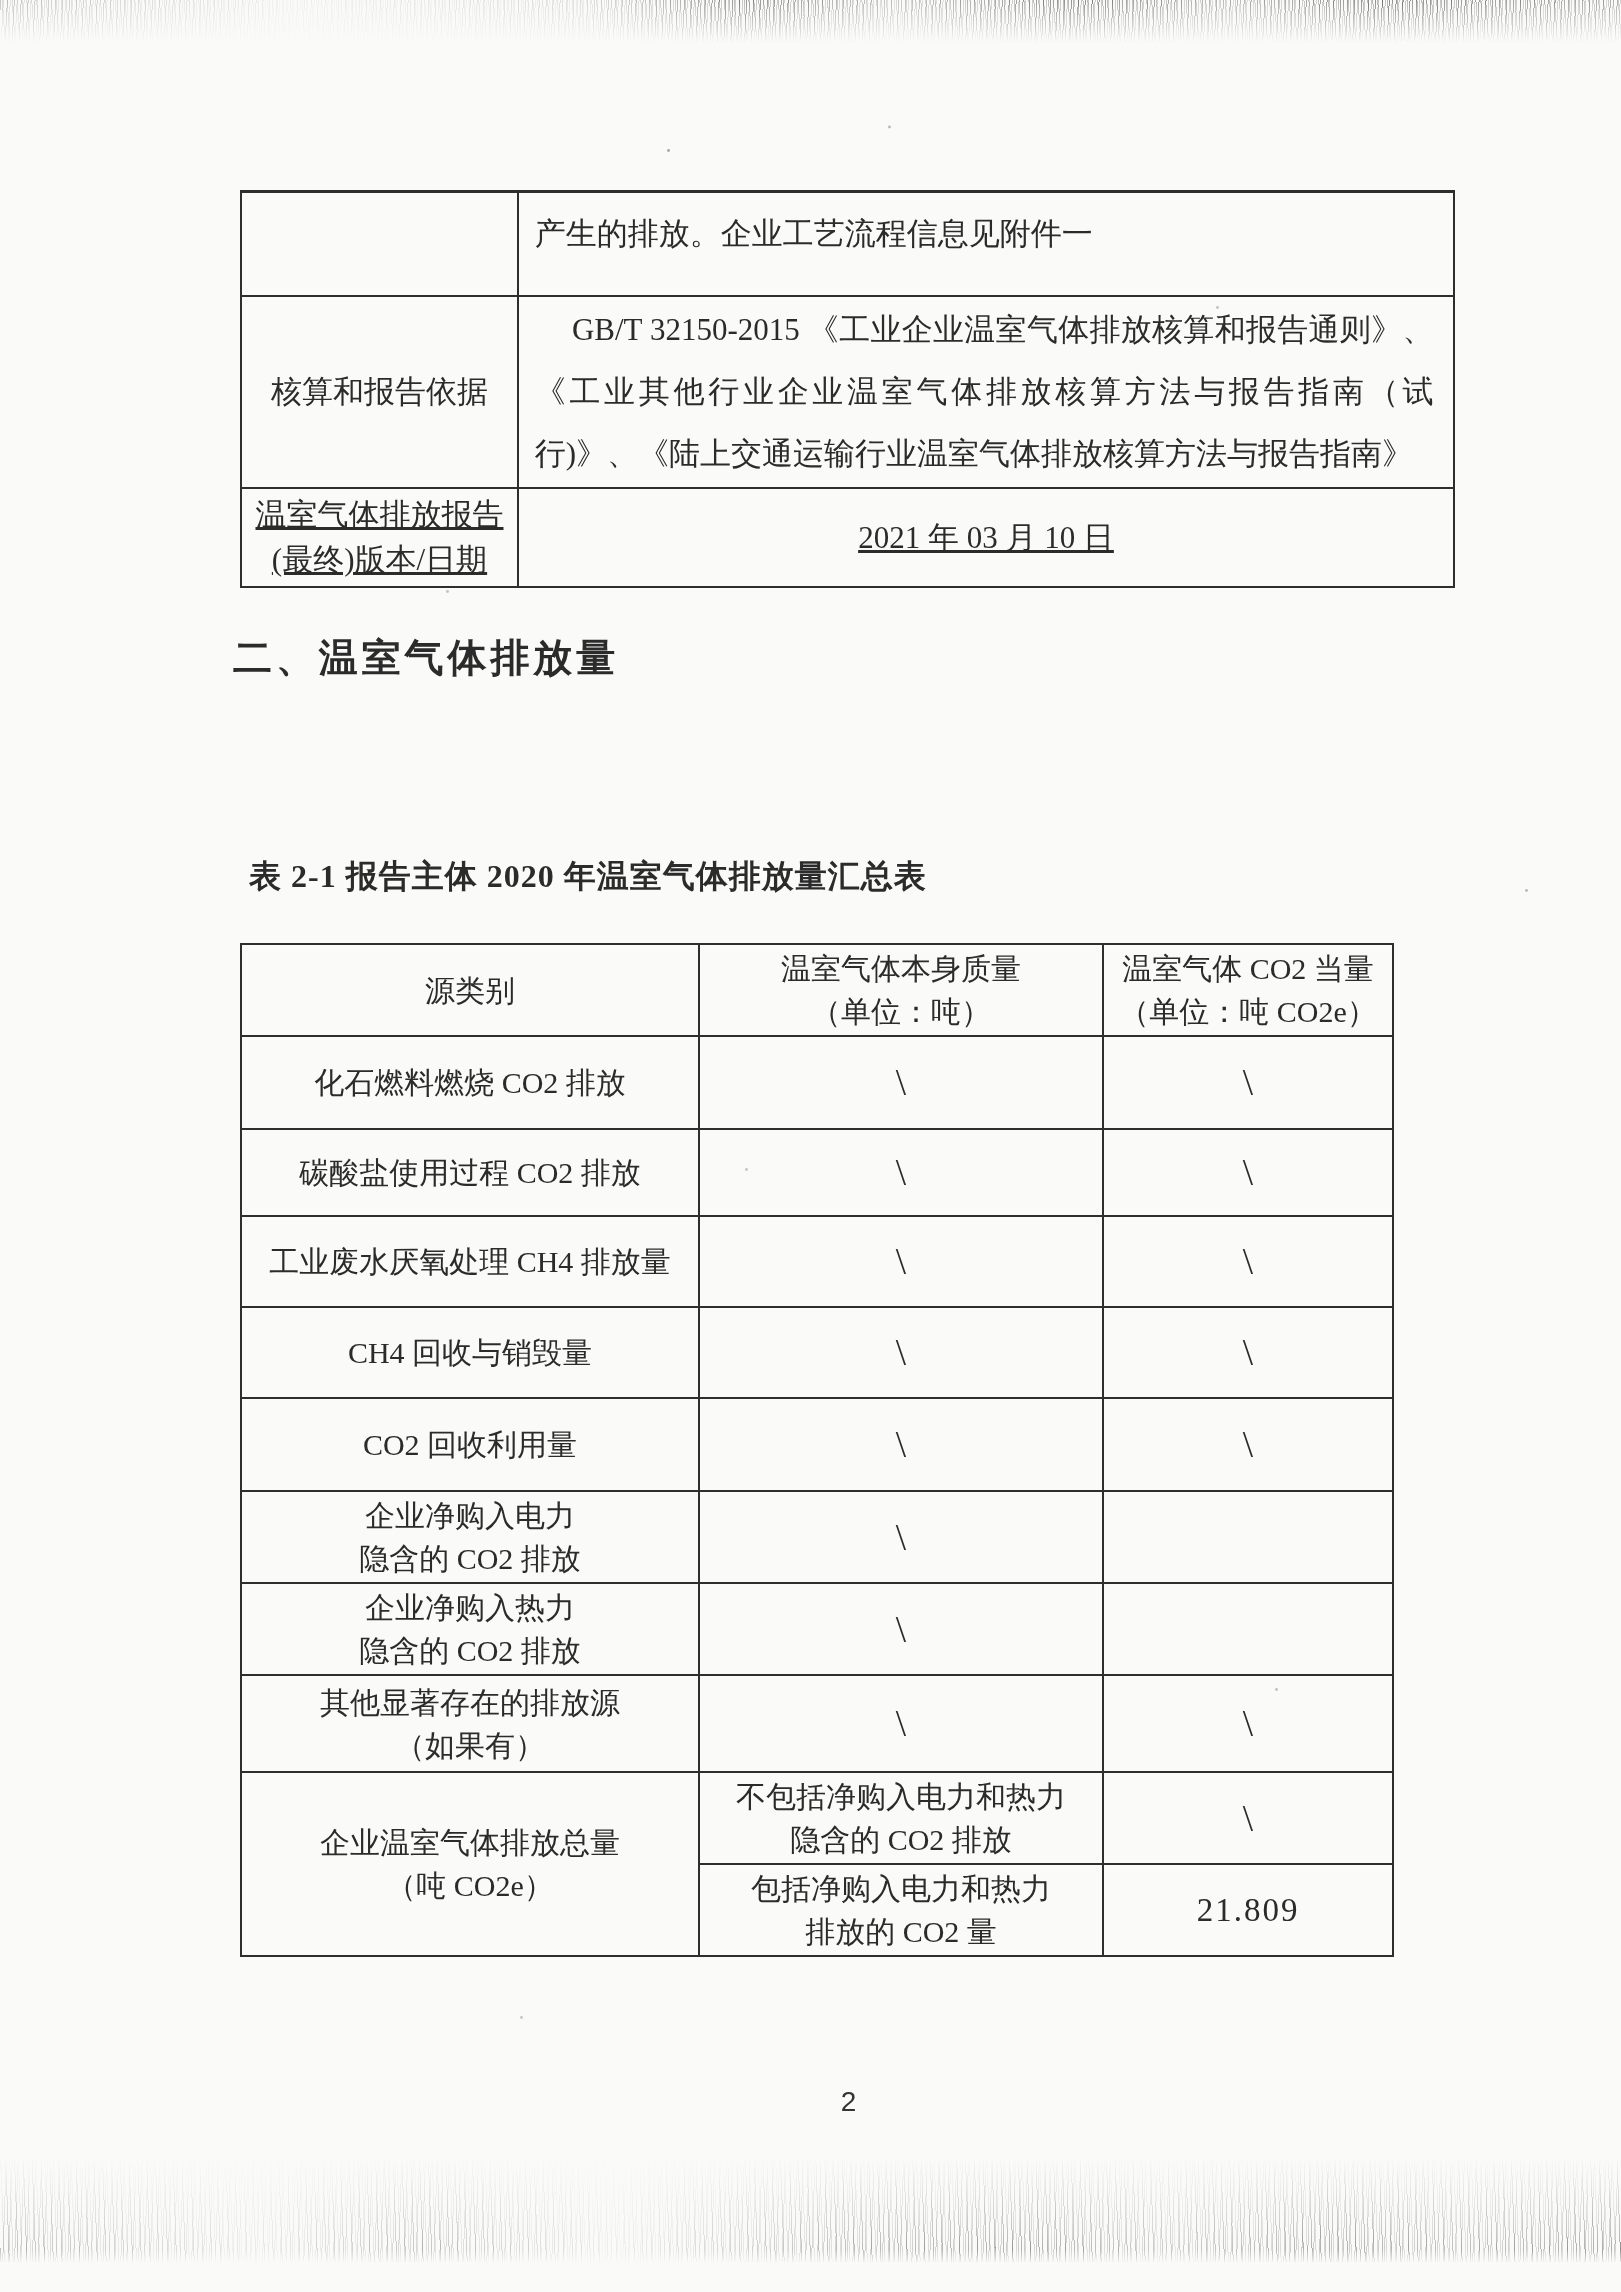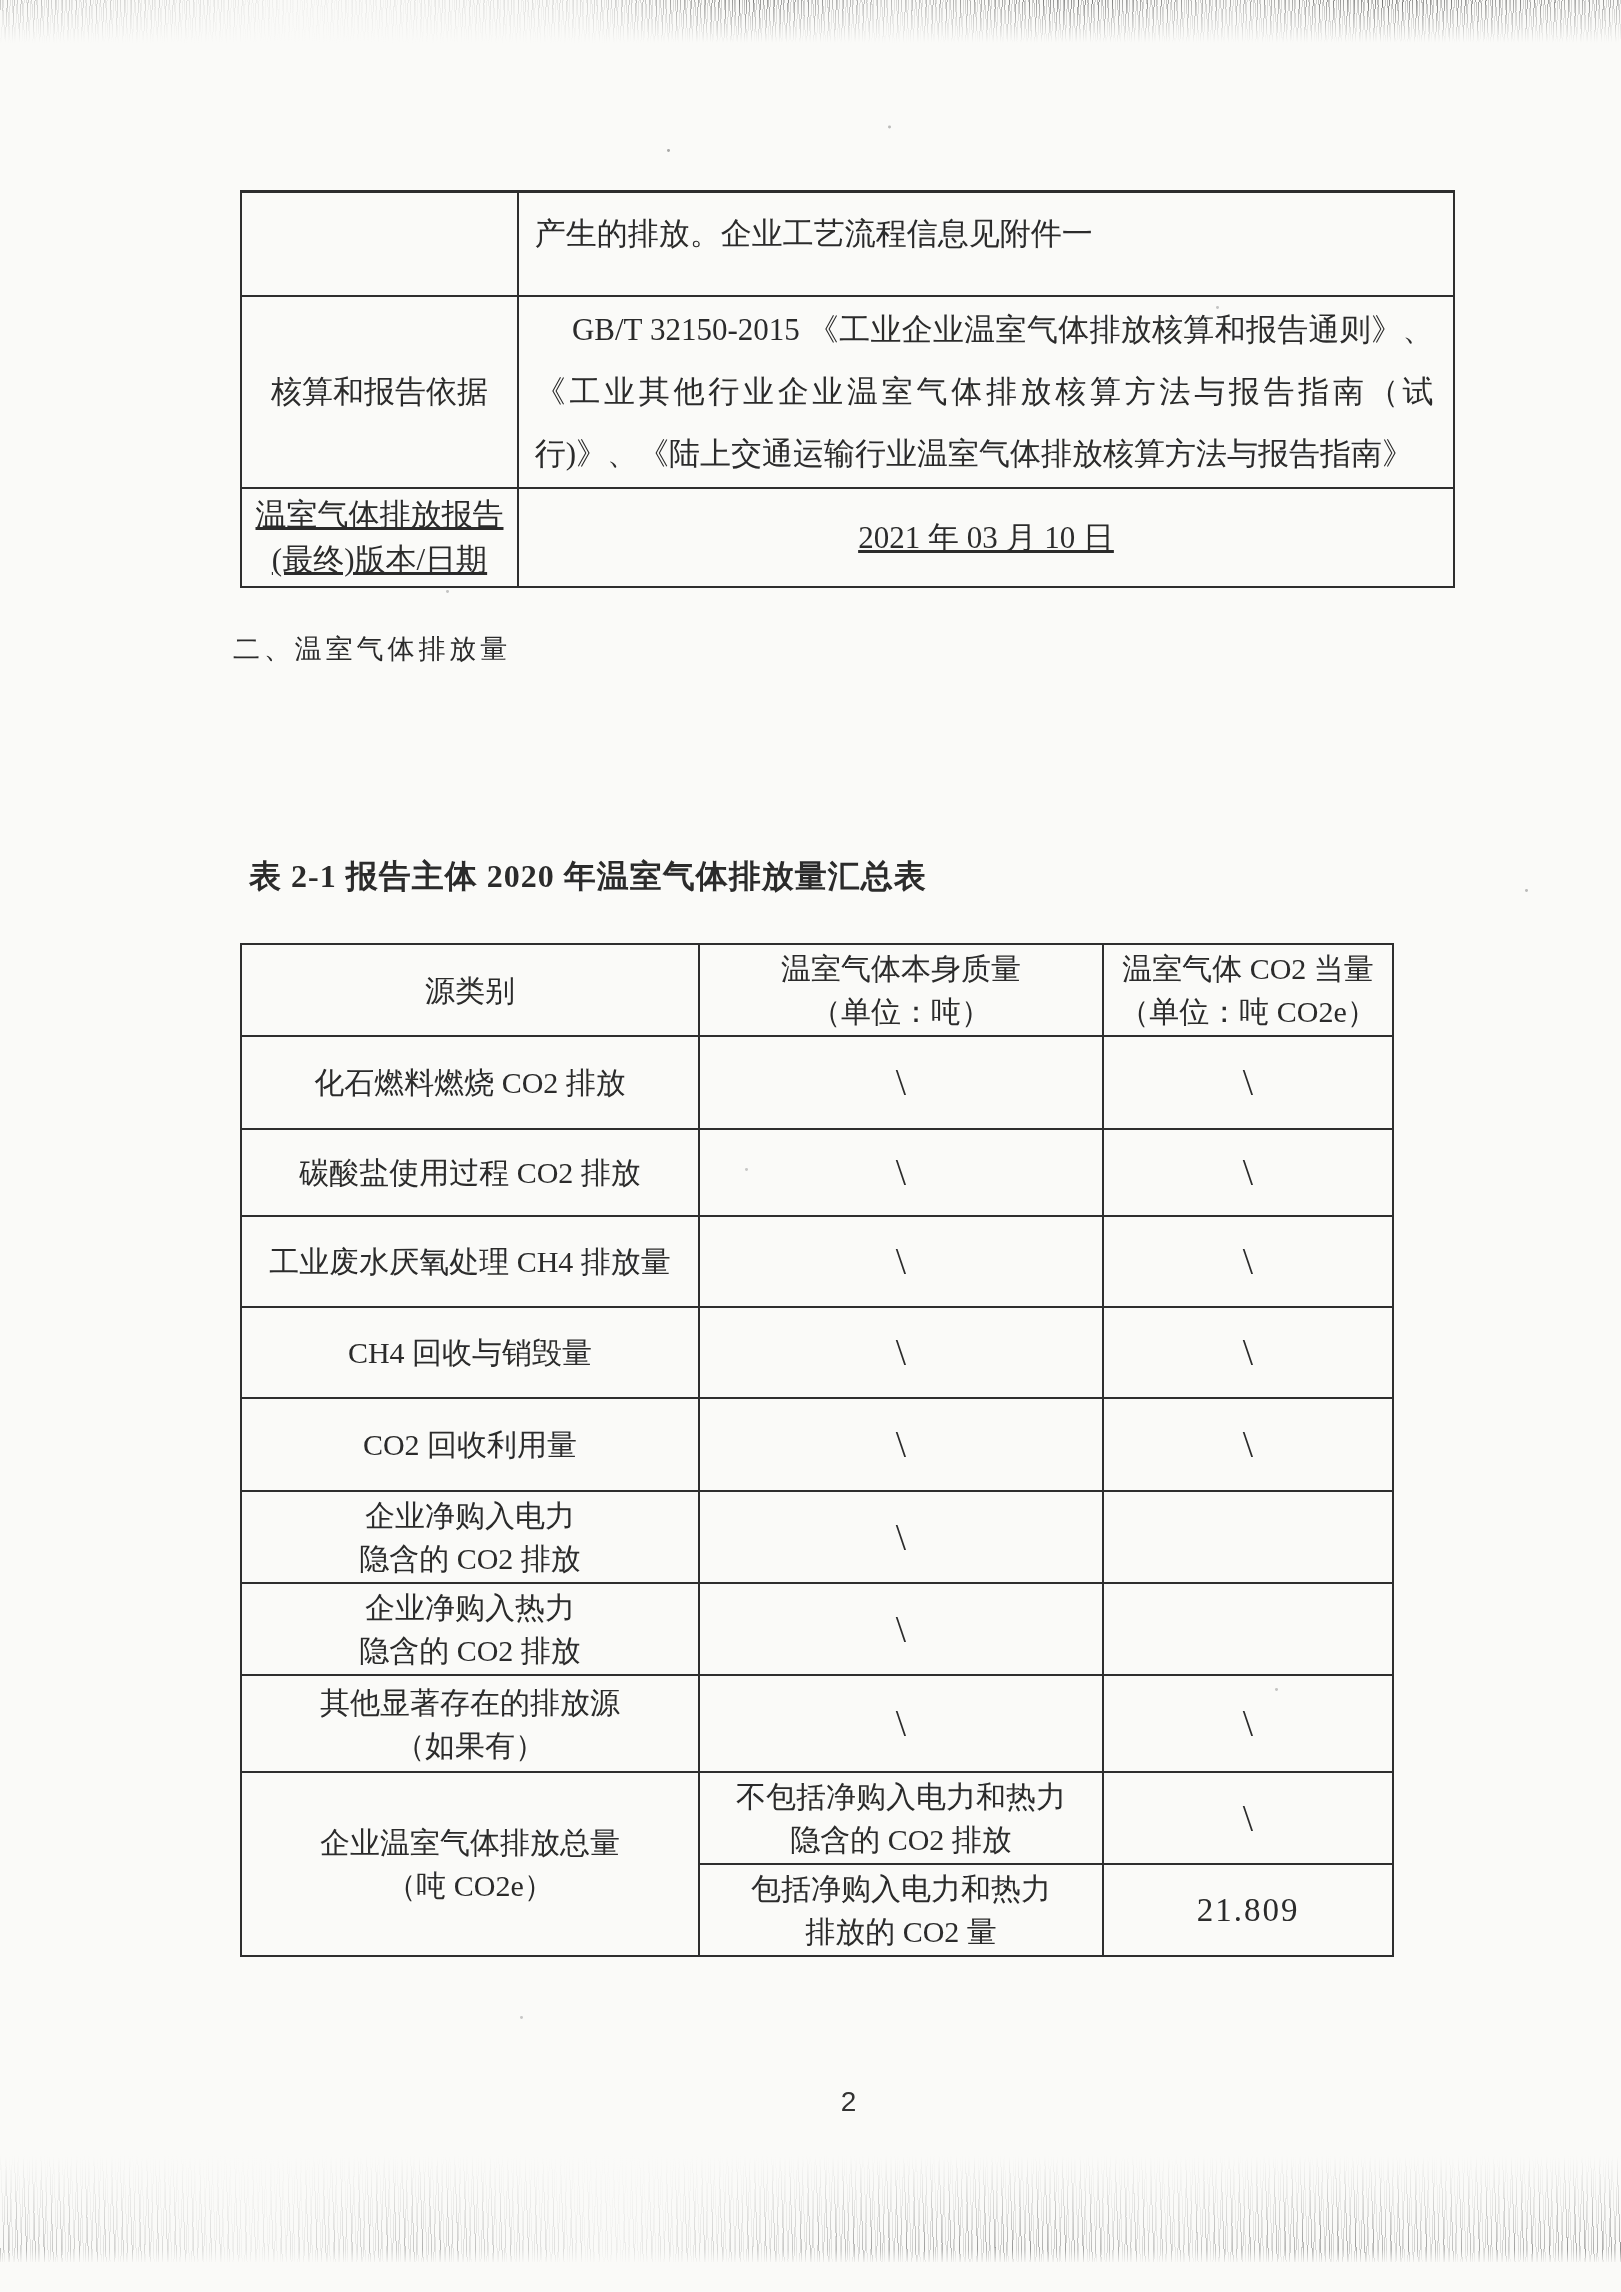--- a/index.html
+++ b/index.html
@@ -61,21 +61,21 @@
   .t1 .cell-topleft { vertical-align:top; text-align:left; padding:17.6px 13.7px 0 15.7px; }
   .t1 .cell-para {
     text-align:justify; text-indent:1.2em;
     padding:2px 19.6px 2px 15.7px; line-height:62px; vertical-align:middle;
   }
   .t1 .cell-center { text-align:center; }
 
   
   .heading {
     position:absolute; left:233px; top:631px; margin:0;
-    font-size:27px; font-weight:400; letter-spacing:3.9px;
+    font-size:39px; font-weight:700; letter-spacing:3.9px;
   }
   .intro {
     position:absolute; left:233px; top:719px; margin:0;
     font-size:32px; letter-spacing:1px;
   }
   .caption {
     position:absolute; left:233px; top:839px; margin:16px;
     font-size:32px; font-weight:700; letter-spacing:1px;
   }
 

